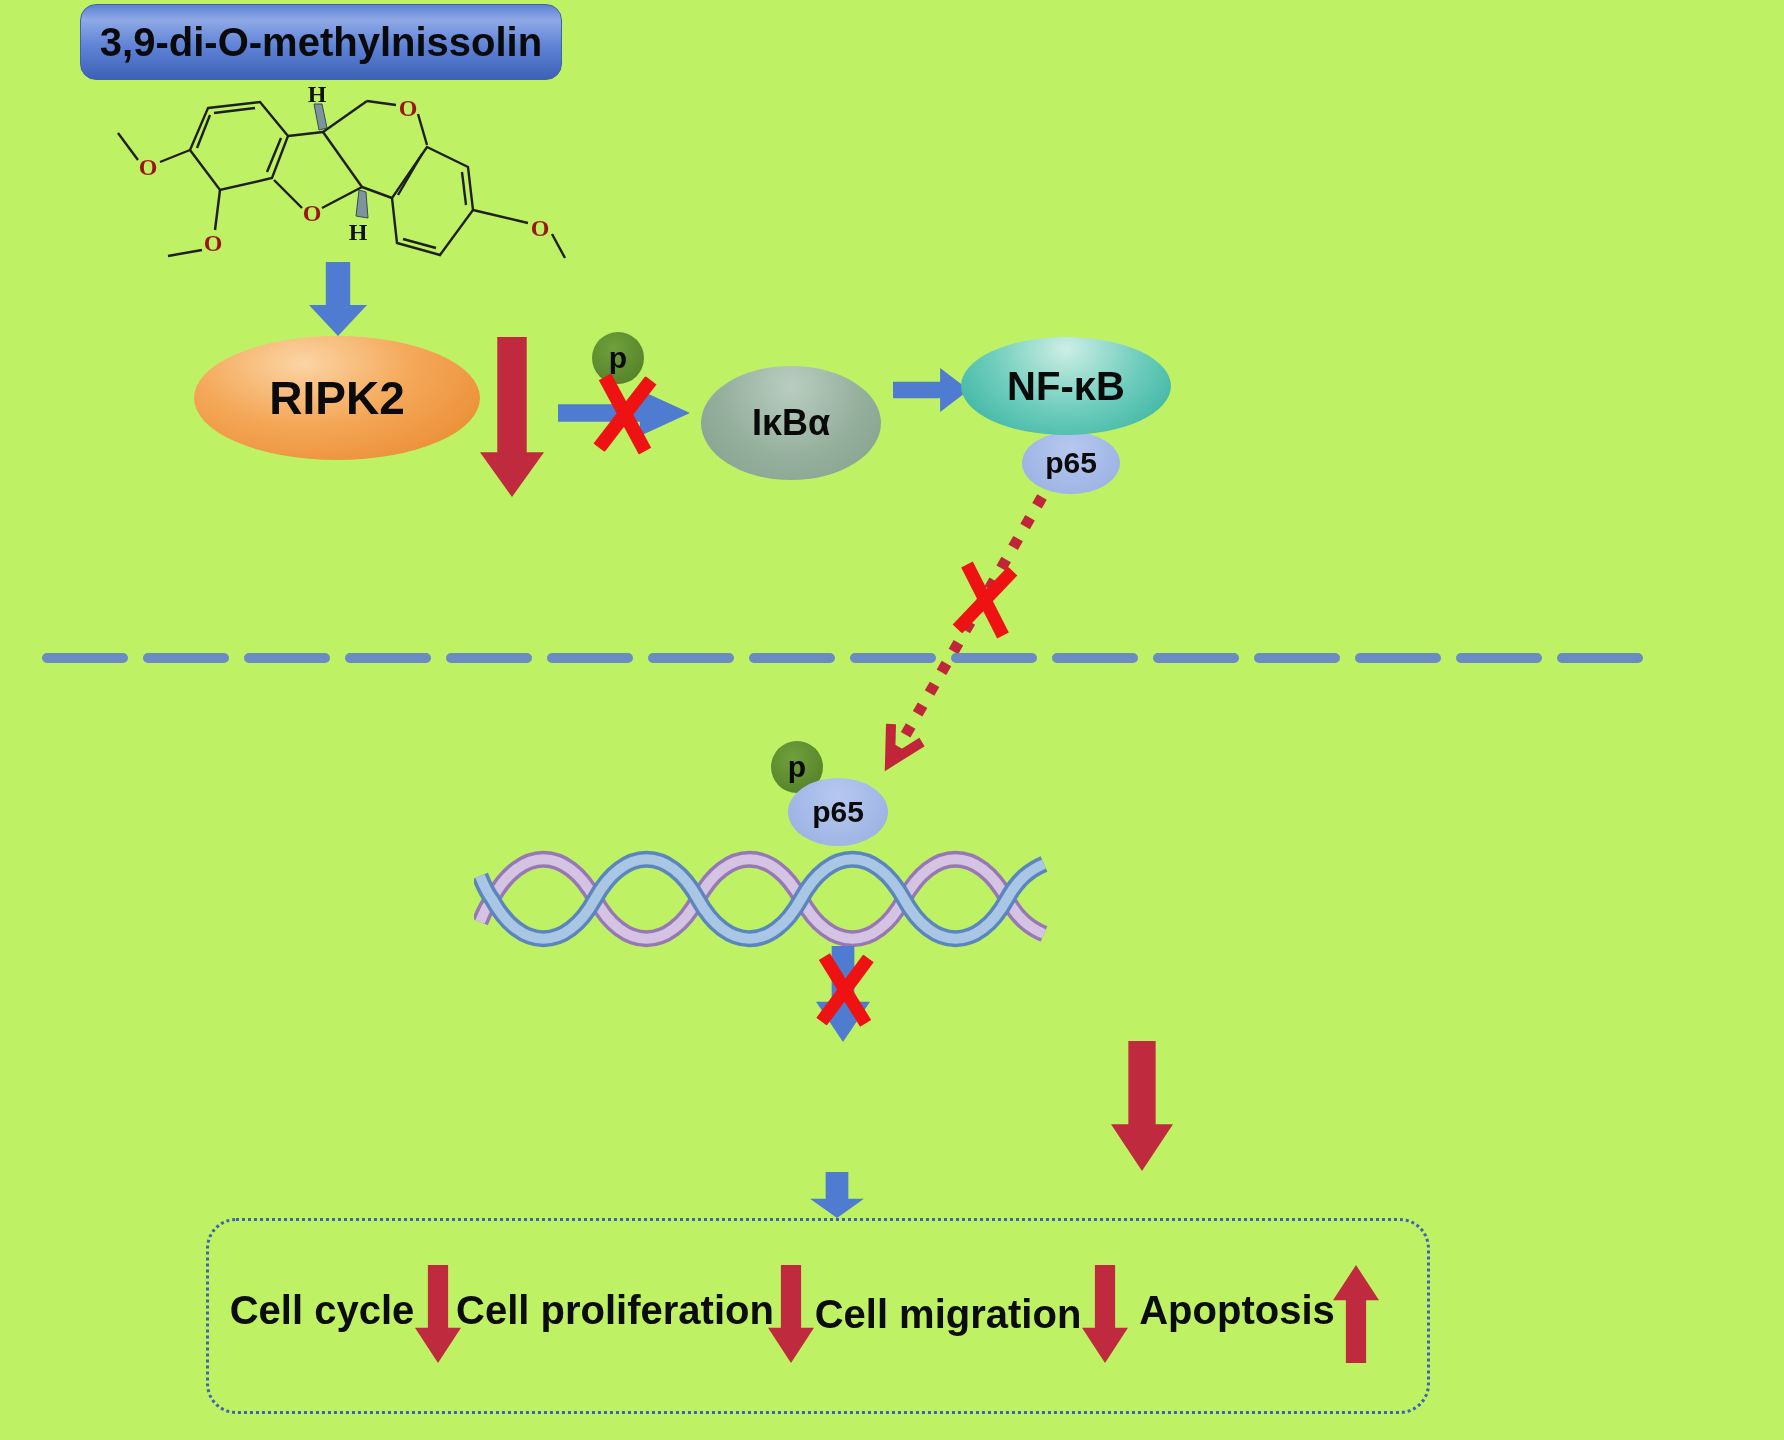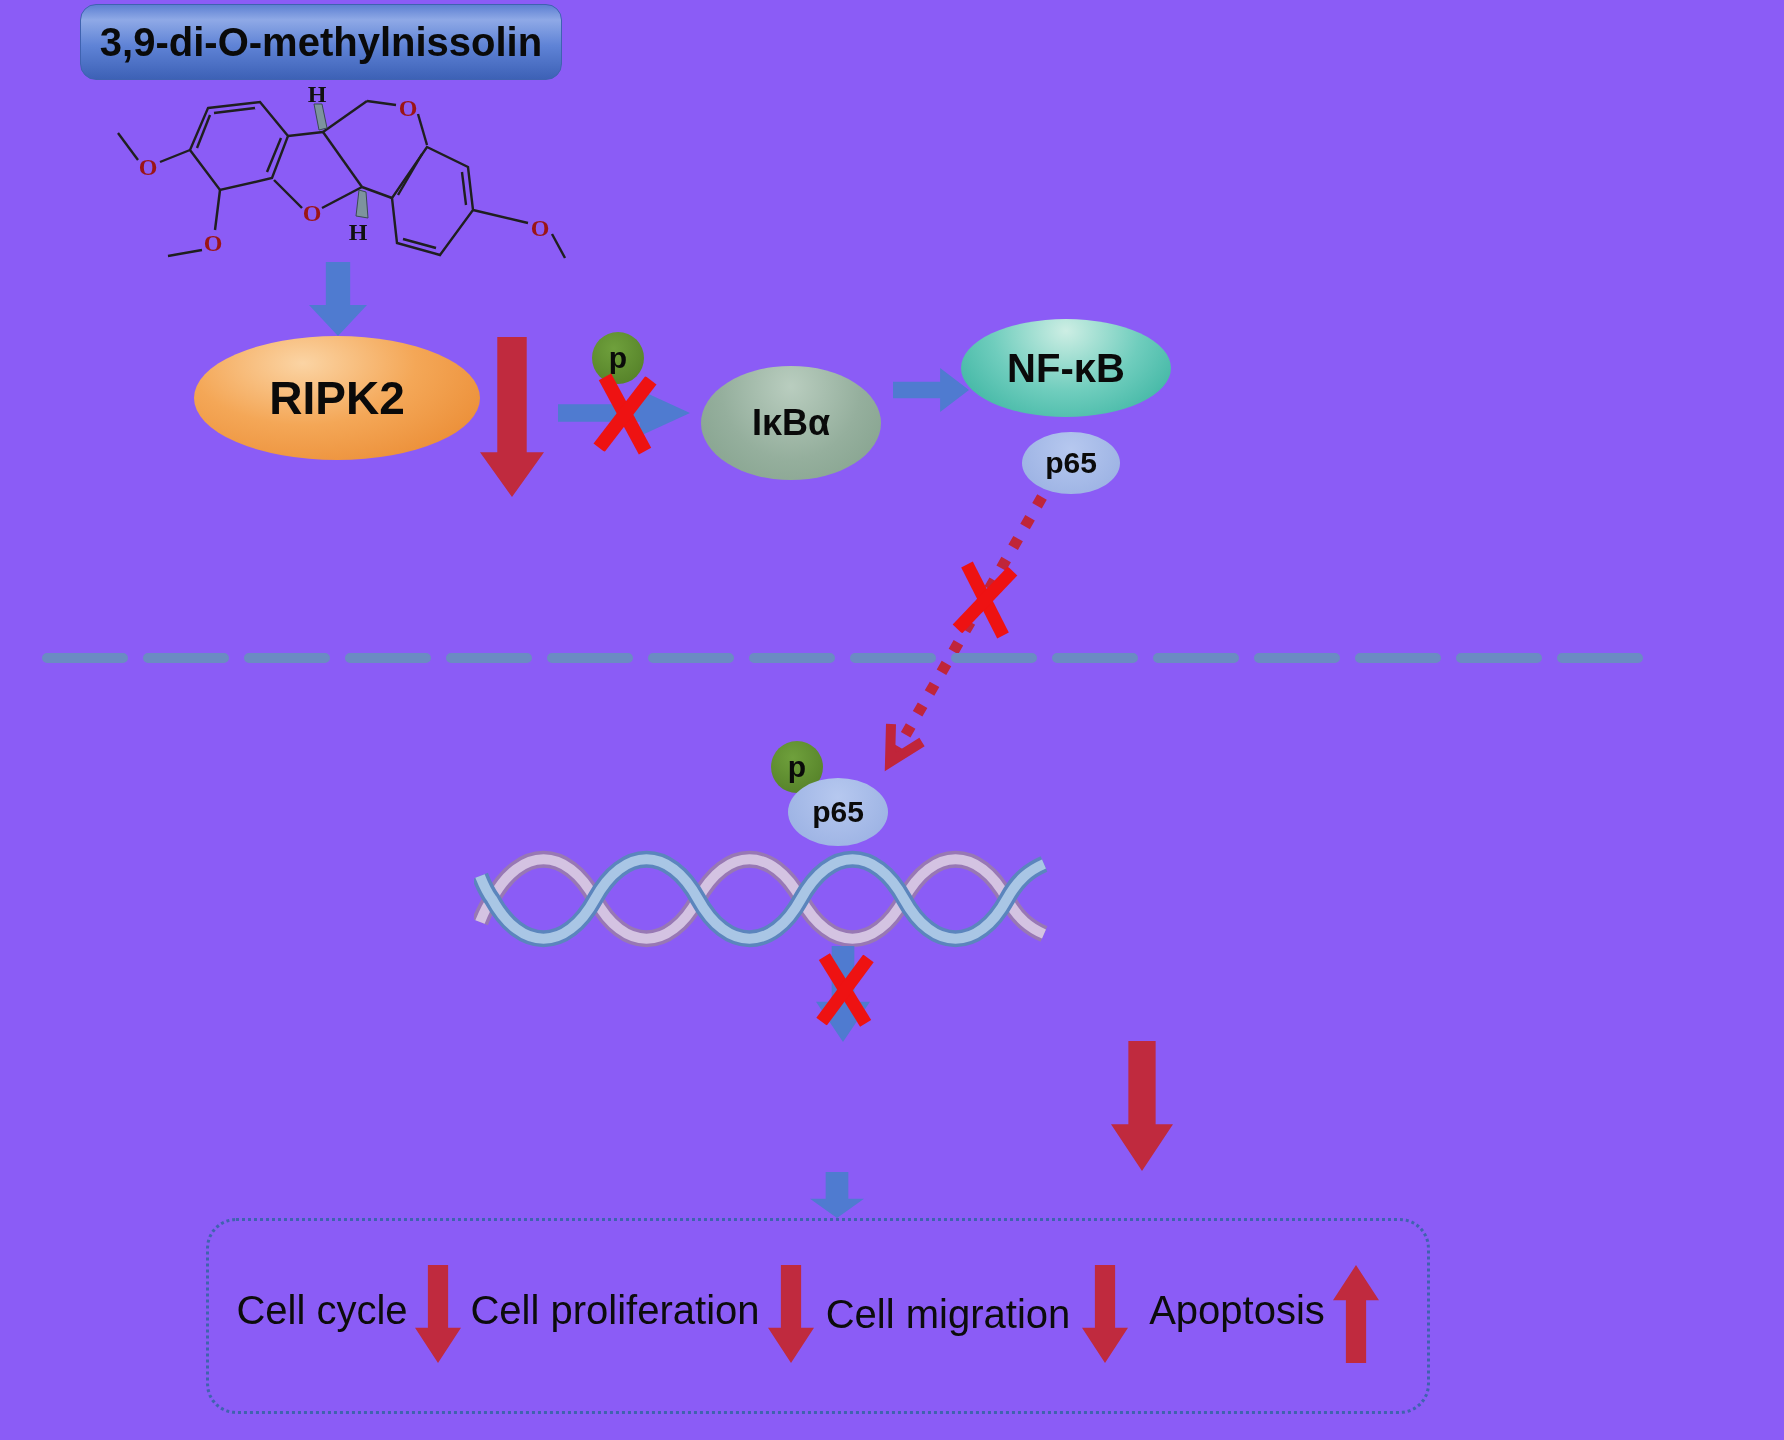--- a/index.html
+++ b/index.html
@@ -1,32 +1,32 @@
 <!DOCTYPE html>
 <html><head>
 <meta charset="utf-8">
 <style>
   html,body{margin:0;padding:0;background:#ffffff;}
-  #canvas{position:relative;width:1784px;height:1440px;background:#8b5cf6;overflow:hidden;
+  #canvas{position:relative;width:1784px;height:1440px;background:#bef264;overflow:hidden;
           font-family:"Liberation Sans", sans-serif;color:#0c0c0c;}
   .abs{position:absolute;}
   .ctr{display:flex;align-items:center;justify-content:center;text-align:center;}
 
   
   .title-box{left:80px;top:4px;width:480px;height:74px;border-radius:16px;
     background:linear-gradient(180deg,#5d80d2 0%,#8fa9e6 20%,#5f83d6 55%,#3d61b6 100%);
     border:1px solid #3f63b0;font-size:40px;font-weight:700;color:#0a0a0a;}
 
   
   .ellipse{border-radius:50%;font-weight:700;color:#0a0a0a;}
   .ripk2{left:194px;top:336px;width:286px;height:124px;font-size:46px;
     background:radial-gradient(ellipse at 38% 22%,#fbd4a4 0%,#f4a757 45%,#e8842a 100%);}
   .ikba{left:701px;top:366px;width:180px;height:114px;font-size:36px;
     background:radial-gradient(ellipse at 50% 18%,#b9cdbf 0%,#95af9d 55%,#82a08b 100%);}
-  .nfkb{left:961px;top:319px;width:210px;height:98px;font-size:40px;
+  .nfkb{left:961px;top:337px;width:210px;height:98px;font-size:40px;
     background:radial-gradient(ellipse at 50% 12%,#cdeee4 0%,#6fcdbd 50%,#2fae9b 100%);}
   .p65{background:radial-gradient(ellipse at 50% 28%,#b6c8ef 0%,#97aee1 100%);font-size:30px;}
   .p65-top{left:1022px;top:432px;width:98px;height:62px;}
   .p65-nuc{left:788px;top:778px;width:100px;height:68px;}
   .pdot{background:radial-gradient(circle at 42% 32%,#6fa03c 0%,#507b25 100%);
         width:52px;height:52px;font-size:30px;font-weight:700;}
   .p-top{left:592px;top:332px;}
   .p-nuc{left:771px;top:741px;}
 
   
@@ -38,21 +38,21 @@
   .a-right{clip-path:polygon(0 31%,62% 31%,62% 0,100% 50%,62% 100%,62% 69%,0 69%);}
   .red{background:#c02a3e;}
 
   
   .infl-box{left:591px;top:1045px;width:496px;height:126px;border-radius:26px;
     background:linear-gradient(180deg,#f4b3bb 0%,#e2596c 48%,#c92038 100%);
     font-size:40px;font-weight:700;color:#0a0a0a;}
 
   
   .outcomes-box{left:206px;top:1218px;width:1218px;height:190px;border:3px dotted #3f63ae;border-radius:30px;}
-  .outcome-label{top:1288px;font-size:40px;font-weight:400;white-space:nowrap;transform:translateX(-50%);}
+  .outcome-label{top:1288px;font-size:40px;font-weight:700;white-space:nowrap;transform:translateX(-50%);}
 
   .membrane-label{left:1200px;top:704px;font-size:36px;font-weight:700;letter-spacing:1px;}
   svg{display:block;}
 </style>
 </head>
 <body>
 
 <div id="canvas">
 
   <div class="abs ctr title-box">

